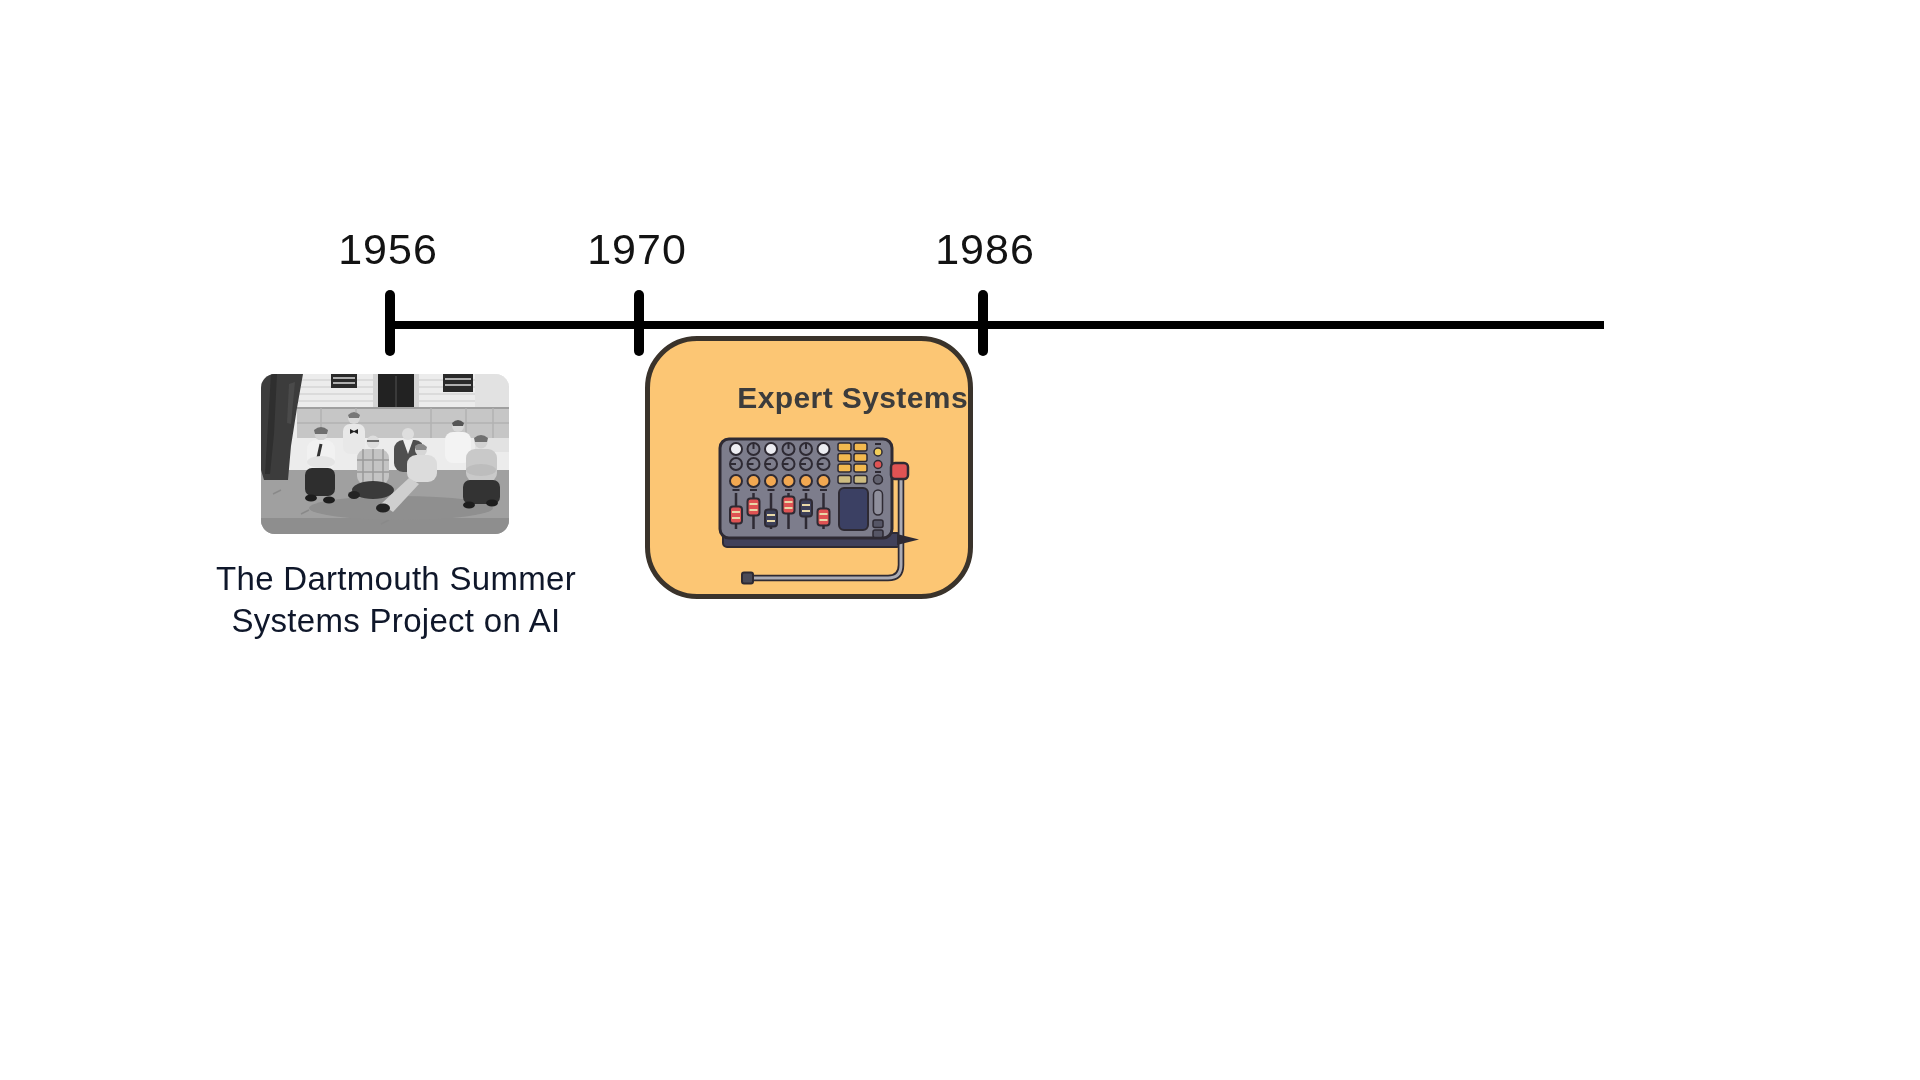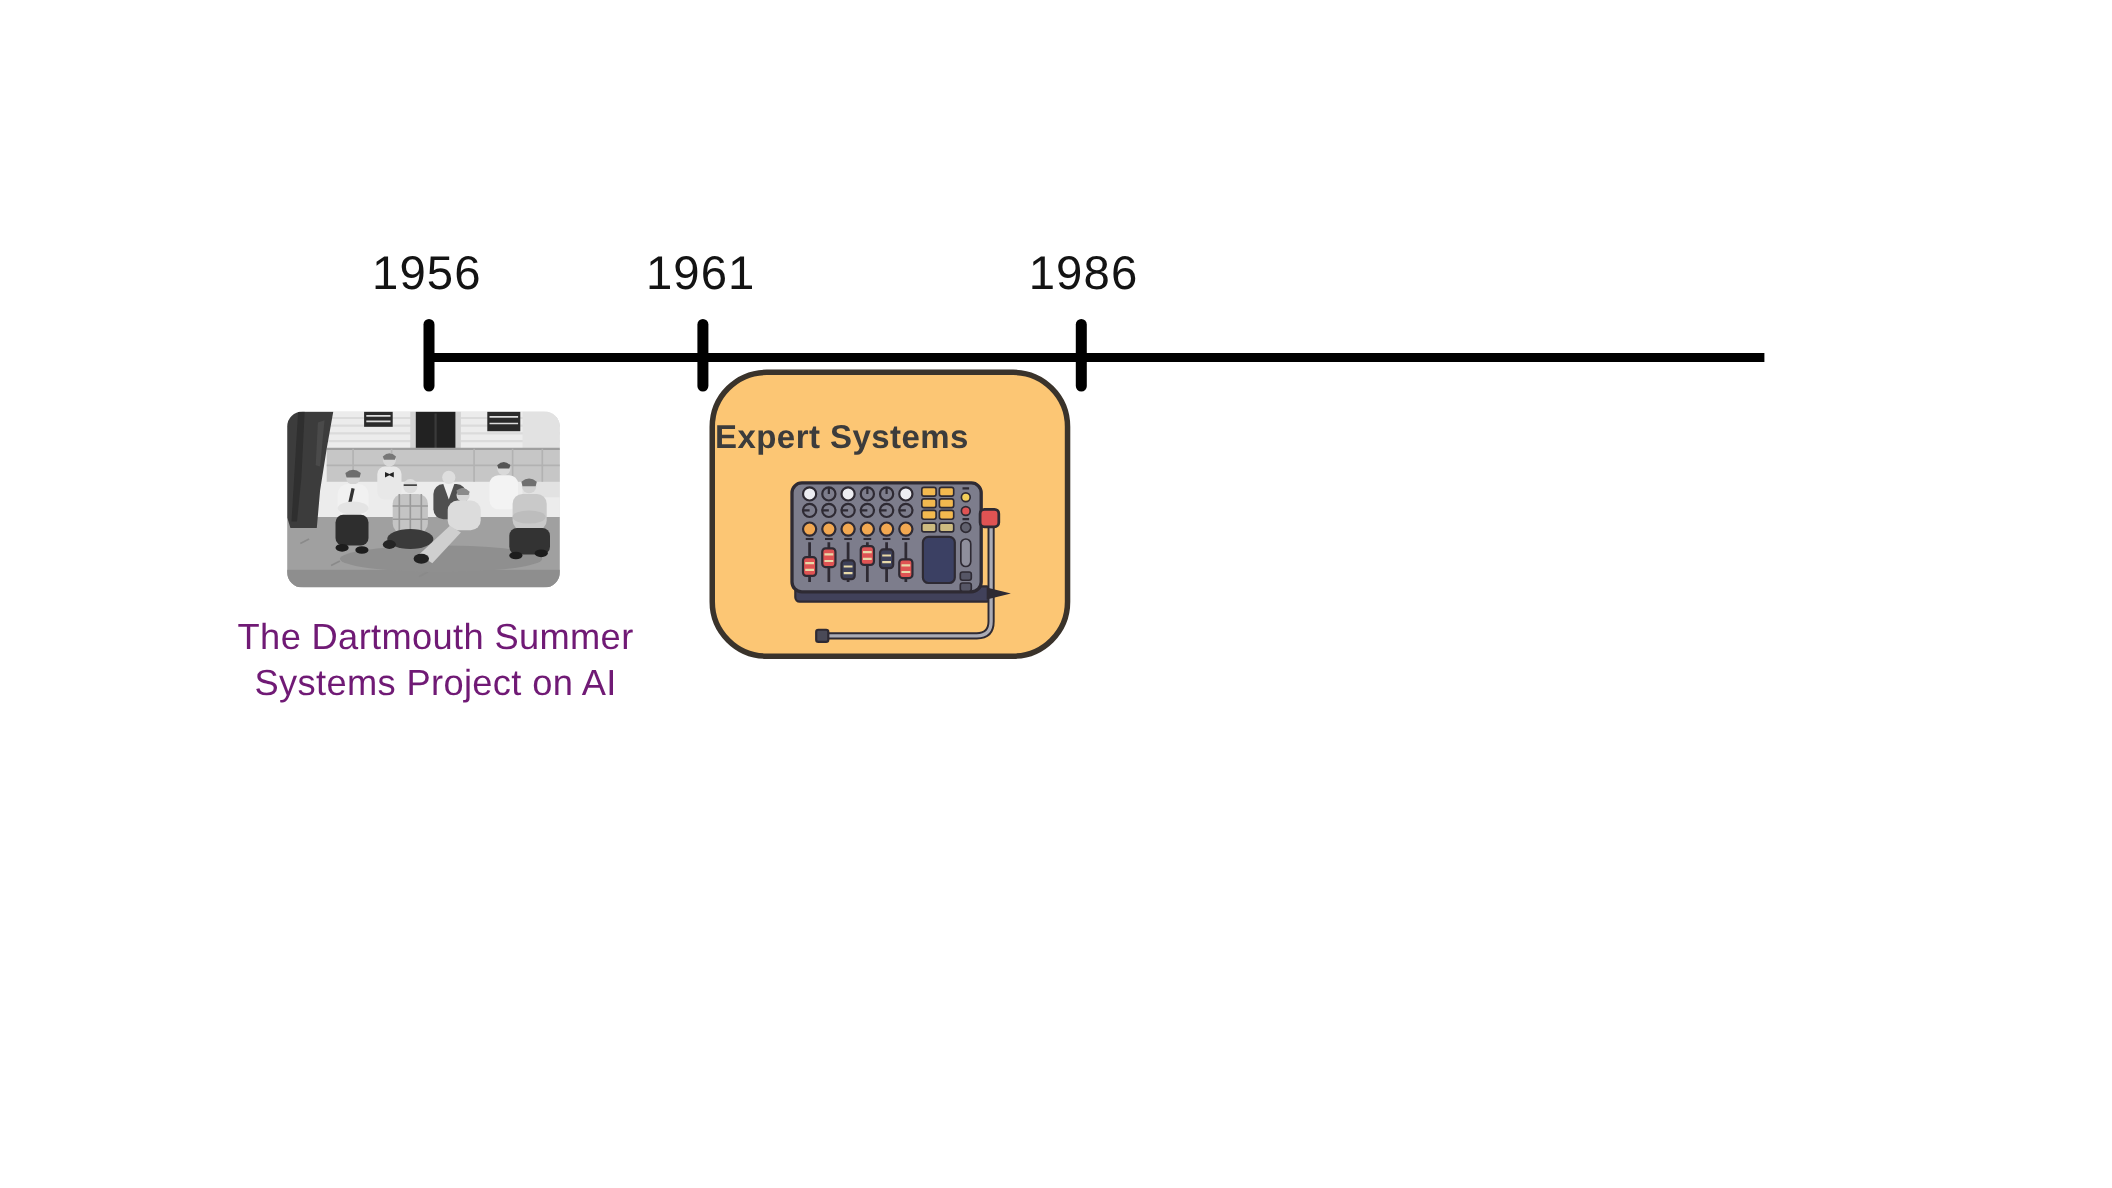--- a/index.html
+++ b/index.html
@@ -49,37 +49,37 @@
   .photo-wrap svg{display:block;width:100%;height:100%;}
   .caption{
     position:absolute;
     left:196px;top:558px;
     width:400px;
     text-align:center;
     font-size:33px;
     line-height:42px;
     font-weight:500;
     letter-spacing:.3px;
-    color:#701a75;
+    color:#0f172a;
   }
   
   .es-card{
     position:absolute;
     left:645px;top:336px;
     width:328px;height:263px;
     box-sizing:border-box;
     background:#FCC674;
     border:5px solid #3A332B;
     border-radius:52px;
   }
   .es-title{
     position:absolute;
     left:0;right:0;
     top:40px;
-    text-align:left;
+    text-align:right;
     font-size:30px;
     font-weight:700;
     letter-spacing:.4px;
     color:#3C3C3C;
   }
   .mixer-wrap{
     position:absolute;
     left:57px;top:88px;
     width:230px;height:170px;
   }
@@ -90,21 +90,21 @@
 
 <div class="stage">
 
   <div class="tl-line"></div>
   <div class="tl-tick" style="left:390px"></div>
   <div class="tl-tick" style="left:639px"></div>
   <div class="tl-tick" style="left:983px"></div>
   <div class="tl-tick end" style="left:1703px"></div>
 
   <div class="year-label" style="left:388px">1956</div>
-  <div class="year-label" style="left:637px">1961</div>
+  <div class="year-label" style="left:637px">1970</div>
   <div class="year-label" style="left:985px">1986</div>
 
   <div class="photo-wrap">
     <svg viewBox="0 0 248 160" preserveAspectRatio="none">
 
       <rect x="0" y="0" width="248" height="160" fill="#ECECEC"></rect>
       <g stroke="#DBDBDB" stroke-width="2">
         <line x1="36" y1="6" x2="248" y2="6"></line>
         <line x1="36" y1="13" x2="248" y2="13"></line>
         <line x1="36" y1="20" x2="248" y2="20"></line>

